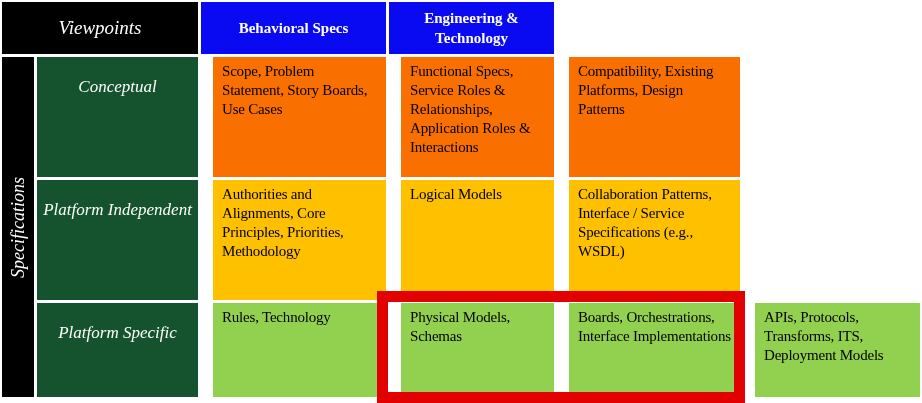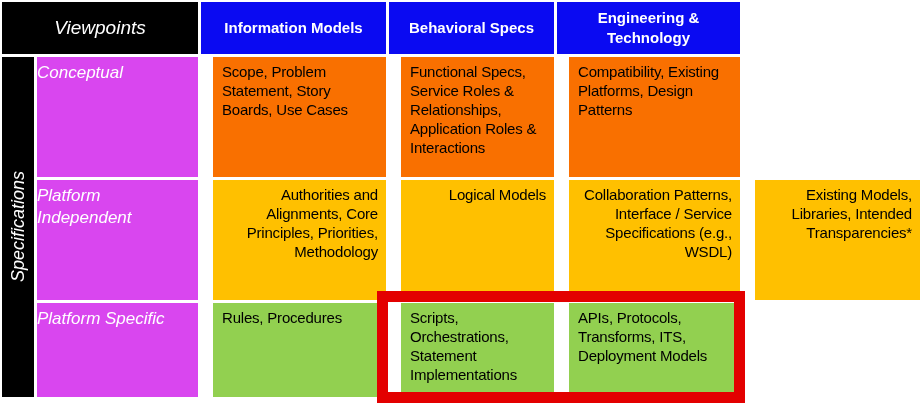--- a/index.html
+++ b/index.html
@@ -17,20 +17,21 @@
     width: 922px; height: 403px;
     box-sizing: border-box;
     padding: 2px;
   }
   .grid {
     display: grid;
     grid-template-columns: 32px 161px 185px 165px 183px 177px;
     grid-template-rows: 52px 120px 120px 94px;
     gap: 3px;
     background: #ffffff;
+    font-family: Liberation Serif, serif;
   }
   .cell {
     box-sizing: border-box;
     overflow: hidden;
   }
   .corner {
     grid-column: 1 / 3;
     grid-row: 1;
     background: #000000;
     color: #ffffff;
@@ -63,60 +64,58 @@
     align-items: center;
     justify-content: center;
   }
   .axis span {
     writing-mode: vertical-rl;
     transform: rotate(180deg);
     white-space: nowrap;
   }
   .rowlabel {
     grid-column: 2;
-    background: #d946ef;
+    background: #14532d;
     color: #ffffff;
     font-style: italic;
     font-size: 17px;
     line-height: 1.3;
-    padding-top: 5px;
+    text-align: center;
+    padding-top: 19px;
   }
   .data {
     color: #000000;
     font-size: 15px;
     line-height: 1.27;
     padding: 5px 8px 4px 9px;
     letter-spacing: -0.2px;
     margin-left: 12px;
   }
   .r-orange { background: #f97000; }
-  .r-yellow { background: #ffc000; text-align: right; }
+  .r-yellow { background: #ffc000; }
   .r-green  { background: #92d050; }
   .highlight-box {
     position: absolute;
     left: 377px;
     top: 291px;
     width: 368px;
     height: 112px;
     box-sizing: border-box;
     border: 11px solid #e30000;
     pointer-events: none;
   }
 </style>
 </head>
 <body>
 
 <div class="matrix">
   <div class="grid">
 
     <div class="cell corner">
       <span>Viewpoints</span>
-    </div>
-    <div class="cell colhead">
-      <span>Information Models</span>
     </div>
     <div class="cell colhead">
       <span>Behavioral Specs</span>
     </div>
     <div class="cell colhead">
       <span>Engineering &amp; Technology</span>
     </div>
 
     <div class="cell axis">
       <span>Specifications</span>
@@ -128,25 +127,25 @@
     <div class="cell data r-orange">Scope, Problem Statement, Story Boards, Use Cases</div>
     <div class="cell data r-orange">Functional Specs, Service Roles &amp; Relationships, Application Roles &amp; Interactions</div>
     <div class="cell data r-orange">Compatibility, Existing Platforms, Design Patterns</div>
 
     <div class="cell rowlabel">
       <span>Platform Independent</span>
     </div>
     <div class="cell data r-yellow">Authorities and Alignments, Core Principles, Priorities, Methodology</div>
     <div class="cell data r-yellow">Logical Models</div>
     <div class="cell data r-yellow">Collaboration Patterns, Interface / Service Specifications (e.g., WSDL)</div>
-    <div class="cell data r-yellow">Existing Models, Libraries, Intended Transparencies*</div>
 
     <div class="cell rowlabel">
       <span>Platform Specific</span>
     </div>
-    <div class="cell data r-green">Rules, Procedures</div>
-    <div class="cell data r-green">Scripts, Orchestrations, Statement Implementations</div>
+    <div class="cell data r-green">Rules, Technology</div>
+    <div class="cell data r-green">Physical Models, Schemas</div>
+    <div class="cell data r-green">Boards, Orchestrations, Interface Implementations</div>
     <div class="cell data r-green">APIs, Protocols, Transforms, ITS, Deployment Models</div>
 
   </div>
 
   <div class="highlight-box"></div>
 </div>
 
 </body></html>

